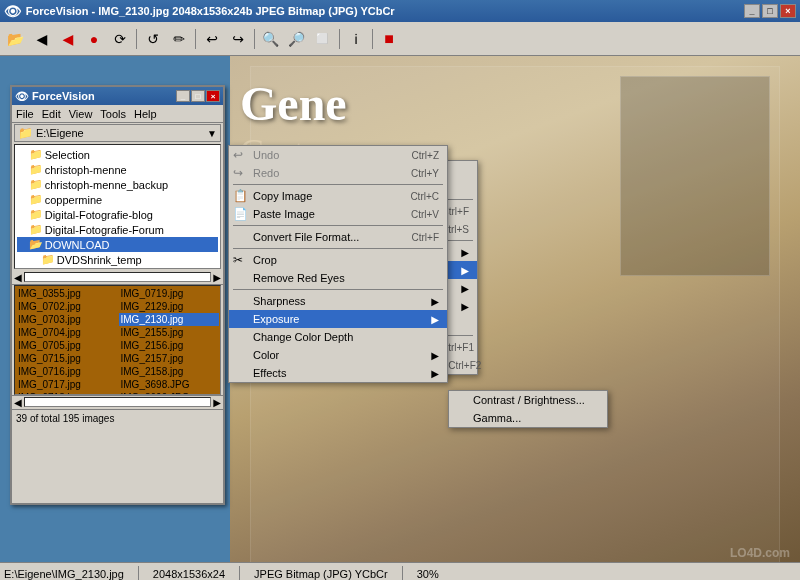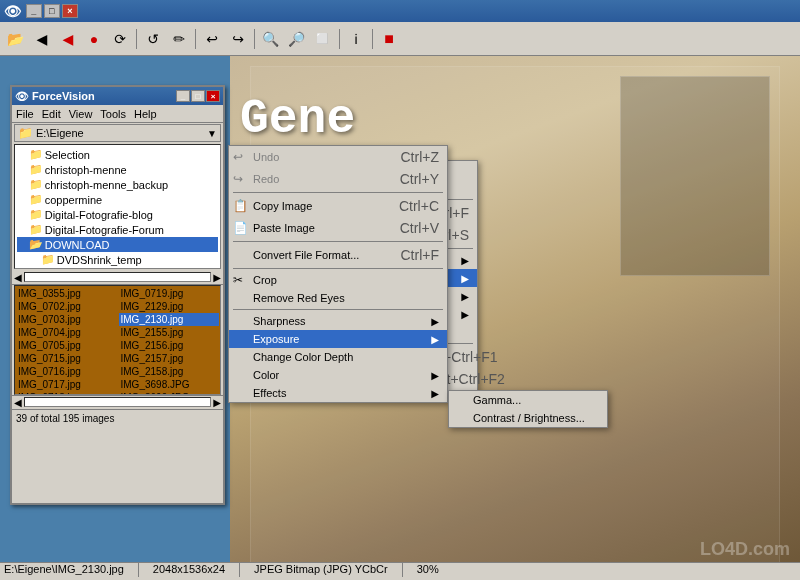--- a/index.html
+++ b/index.html
@@ -40,53 +40,54 @@
     .file-item { padding: 1px 2px; white-space: nowrap; overflow: hidden; font-size: 10px; cursor: pointer; }
     .file-item.selected { background: #316ac5; color: white; }
 
     
     .fv-statusbar { background: #d4d0c8; border-top: 1px solid #808080; height: 18px; display: flex; align-items: center; padding: 0 4px; font-size: 10px; }
 
     
     .image-area { position: absolute; left: 230px; top: 56px; right: 0; bottom: 0; background: #3a3a5a; overflow: hidden; }
     .image-content { width: 100%; height: 100%; background: linear-gradient(135deg, #8b7355 0%, #a0896b 30%, #d4c4a0 50%, #b8a880 70%, #6b5840 100%); position: relative; display: flex; align-items: flex-start; justify-content: flex-start; }
     .image-overlay { position: absolute; top: 20px; left: 10px; }
-    .image-text-gene { font-size: 48px; font-weight: bold; color: white; text-shadow: 2px 2px 4px rgba(0,0,0,0.5); font-family: Liberation Mono, monospace; margin-top: 16px; }
+    .image-text-gene { font-size: 48px; font-weight: bold; color: white; text-shadow: 2px 2px 4px rgba(0,0,0,0.5); font-family: Liberation Serif, serif; }
     .image-text-cast { font-size: 36px; color: #e0d0b0; font-family: serif; }
 
     
     .context-menu { position: absolute; top: 160px; left: 248px; background: #d4d0c8; border: 1px solid #808080; box-shadow: 2px 2px 6px rgba(0,0,0,0.4); width: 230px; z-index: 100; }
     .cm-item { padding: 3px 8px 3px 24px; cursor: pointer; display: flex; align-items: center; justify-content: space-between; position: relative; white-space: nowrap; font-size: 11px; }
     .cm-item.highlighted { background: #316ac5; color: white; }
     .cm-item.disabled { color: #808080; }
     .cm-sep { height: 1px; background: #808080; margin: 2px 4px; }
     .cm-icon { position: absolute; left: 4px; top: 50%; transform: translateY(-50%); font-size: 12px; }
     .cm-arrow { font-size: 10px; }
-    .cm-shortcut { color: #555; font-size: 14px; margin-left: 10px; }
+    .cm-shortcut { color: #555; font-size: 10px; margin-left: 10px; }
 
     
     .submenu { position: absolute; left: 228px; top: 145px; background: #d4d0c8; border: 1px solid #808080; box-shadow: 2px 2px 6px rgba(0,0,0,0.4); width: 220px; z-index: 101; }
 
     
     .submenu2 { position: absolute; left: 448px; top: 390px; background: #d4d0c8; border: 1px solid #808080; box-shadow: 2px 2px 6px rgba(0,0,0,0.4); width: 160px; z-index: 102; }
 
     
-    .main-statusbar { position: absolute; bottom: 0; left: 0; right: 0; height: 18px; background: #d4d0c8; border-top: 1px solid #808080; display: flex; align-items: flex-start; padding: 0 4px; font-size: 11px; gap: 10px; }
+    .main-statusbar { position: absolute; bottom: 0; left: 0; right: 0; height: 18px; background: #d4d0c8; border-top: 1px solid #808080; display: flex; align-items: flex-end; padding: 0 4px; font-size: 11px; gap: 10px; }
     .status-sep { width: 1px; height: 14px; background: #808080; margin: 0 4px; }
 
     
-    .watermark { position: absolute; bottom: 20px; right: 10px; font-size: 18px; font-weight: bold; color: rgba(255,255,255,0.3); font-family: Arial; }
+    .watermark { position: absolute; bottom: 20px; right: 10px; font-size: 12px; font-weight: bold; color: rgba(255,255,255,0.3); font-family: Arial; }
   </style>
 </head>
 <body>
 
 <div class="main-window">
 
   <div class="title-bar">
     <span style="font-size:14px; margin-right:4px;">👁</span>
+    <span class="title-bar-text">ForceVision - IMG_2130.jpg  2048x1536x24b  JPEG Bitmap (JPG) YCbCr</span>
     <div class="title-bar-buttons">
       <div class="title-btn">_</div>
       <div class="title-btn">□</div>
       <div class="title-btn" style="background:#c0392b; color:white;">×</div>
     </div>
   </div>
 
   <div class="toolbar">
     <div class="toolbar-btn" title="Open">📂</div>
     <div class="toolbar-btn" title="Previous">◀</div>
@@ -327,24 +328,24 @@
       <span class="cm-arrow">▶</span>
     </div>
     <div class="cm-item">
       <span>Effects</span>
       <span class="cm-arrow">▶</span>
     </div>
   </div>
 
   <div class="submenu2">
     <div class="cm-item">
+      <span>Contrast / Brightness...</span>
+    </div>
+    <div class="cm-item">
       <span>Gamma...</span>
-    </div>
-    <div class="cm-item">
-      <span>Contrast / Brightness...</span>
     </div>
   </div>
 
   <div class="main-statusbar">
     <span>E:\Eigene\IMG_2130.jpg</span>
     <div class="status-sep"></div>
     <span>2048x1536x24</span>
     <div class="status-sep"></div>
     <span>JPEG Bitmap (JPG) YCbCr</span>
     <div class="status-sep"></div>

